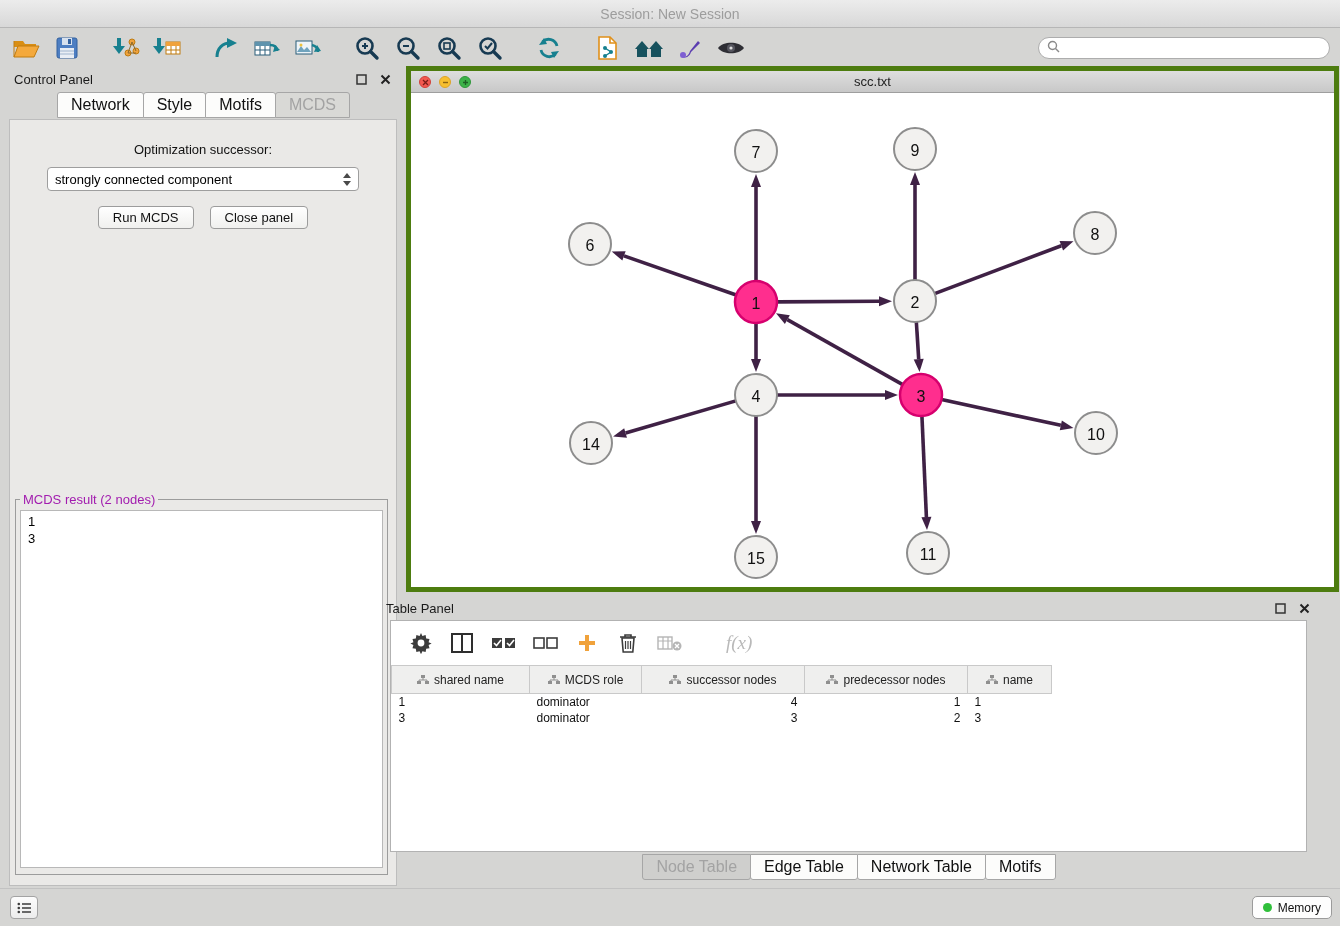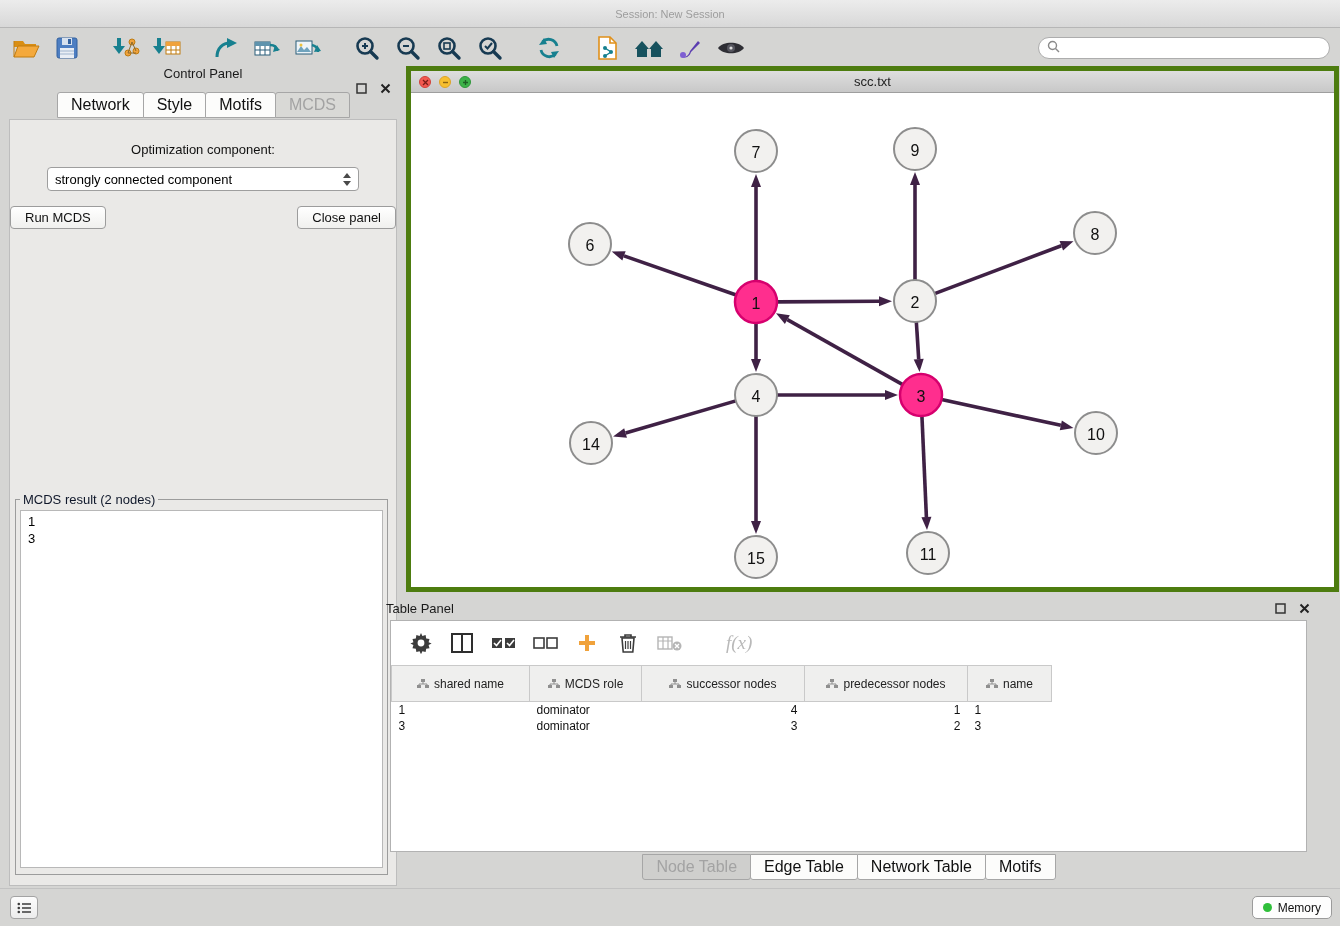--- a/index.html
+++ b/index.html
@@ -3,63 +3,63 @@
 <meta charset="utf-8">
 <style>
   * { box-sizing: border-box; margin: 0; padding: 0; }
   html,body { width:1340px; height:926px; }
   body { font-family:"Liberation Sans",sans-serif; background:#d5d5d3; overflow:hidden; }
   .app { position:relative; width:1340px; height:926px; background:#d5d5d3; }
 
   
   .titlebar { position:absolute; top:0; left:0; right:0; height:28px;
     background:linear-gradient(#ececec,#d8d8d8); border-bottom:1px solid #b6b6b6;
-    text-align:center; line-height:28px; font-size:11px; color:#9d9d9d; }
+    text-align:center; line-height:28px; font-size:14px; color:#9d9d9d; }
 
   
   .toolbar { position:absolute; top:29px; left:0; right:0; height:37px;
     display:flex; align-items:center; padding:0 10px; }
   .tb-group { display:flex; align-items:center; gap:9px; margin-right:27px; }
   .tbtn { width:32px; height:30px; display:flex; align-items:center; justify-content:center;
     background:none; border:none; cursor:default; }
   .search { margin-left:auto; width:292px; height:22px; background:#fff;
     border:1px solid #adadad; border-radius:12px; display:flex; align-items:center;
     padding:0 8px; gap:6px; }
   .search input { border:none; outline:none; flex:1; font-size:13px; background:transparent;
     font-family:"Liberation Sans",sans-serif; }
 
   
   .control-panel { position:absolute; left:8px; top:66px; width:390px; height:820px; }
   .cp-header { height:26px; display:flex; align-items:center; padding:0 6px;
-    font-size:13px; color:#1a1a1a;flex-direction:column; }
+    font-size:13px; color:#1a1a1a; }
   .win-btns { margin-left:auto; display:flex; gap:10px; align-items:center; }
   .win-btn { width:14px; height:14px; display:flex; align-items:center; justify-content:center;
     background:none; border:none; }
   .cp-tabs { display:flex; justify-content:center; position:relative; z-index:2; }
   .cp-tab, .tp-tab { font-size:16px; padding:3px 13px; background:#fcfcfb;
     border:1px solid #a6a6a6; margin-right:-1px; color:#111; }
   .cp-tab { border-radius:3px 3px 0 0; }
   .cp-tab.active { background:#d9d9d6; color:#a3a3a3; }
   .cp-content { position:absolute; left:1px; right:1px; top:53px; bottom:0;
     background:#eae9e7; border:1px solid #bdbdbd; }
   .opt-label { margin-top:22px; text-align:center; font-size:13px; color:#111; }
   .combo { width:312px; height:24px; margin:10px auto 0; background:#fff;
     border:1px solid #9e9e9e; border-radius:4px; display:flex; align-items:center;
     padding:0 7px; font-size:13px; }
   .combo-arrows { margin-left:auto; display:flex; flex-direction:column; gap:3px; }
   .tri-up { width:0; height:0; border-left:4px solid transparent; border-right:4px solid transparent;
     border-bottom:5px solid #4a4a4a; }
   .tri-down { width:0; height:0; border-left:4px solid transparent; border-right:4px solid transparent;
     border-top:5px solid #4a4a4a; }
-  .btn-row { display:flex; justify-content:space-between; gap:16px; margin-top:15px; }
+  .btn-row { display:flex; justify-content:center; gap:16px; margin-top:15px; }
   .btn { font-size:13px; padding:3px 14px; background:linear-gradient(#ffffff,#f0f0ee);
     border:1px solid #9c9c9c; border-radius:4px; color:#111; }
   .mcds-fieldset { position:absolute; left:5px; right:8px; top:372px; bottom:10px;
     border:1px solid #9c9c9c; padding:3px 4px 6px 4px; }
-  .mcds-fieldset legend { font-size:13px; padding:0 3px; color:#0f172a; }
+  .mcds-fieldset legend { font-size:13px; padding:0 3px; color:#a21caf; }
   .mcds-inner { width:100%; height:100%; background:#fff; border:1px solid #b8b8b8;
     font-size:13px; padding:2px 7px; overflow:hidden; }
   .mcds-inner div { line-height:17px; }
 
   
   .network-window { position:absolute; left:406px; top:66px; width:933px; height:526px;
     background:#fff; border:5px solid #4d7c0f; }
   .net-titlebar { height:22px; background:linear-gradient(#dedede,#c8c8c8);
     border-bottom:1px solid #9e9e9e; position:relative; text-align:center;
     font-size:13px; line-height:21px; color:#222; }
@@ -76,21 +76,21 @@
   .tp-header { height:24px; display:flex; align-items:center; padding:0 4px;
     font-size:13px; color:#1a1a1a; }
   .tp-box { position:absolute; left:8px; right:8px; top:24px; bottom:34px;
     background:#fff; border:1px solid #b2b2b2; }
   .tp-toolbar { height:44px; display:flex; align-items:center; gap:17px; padding:0 18px; }
   .tp-tool { min-width:24px; height:26px; display:flex; align-items:center; justify-content:center;
     background:none; border:none; }
   .fx { font-family:"Liberation Serif",serif; font-style:italic; font-size:19px; color:#b9b9b9;margin-left:27px; }
   .tp-table table { border-collapse:collapse; font-size:12px; table-layout:fixed; }
   .tp-table th { background:#efefee; border:1px solid #c9c9c9; font-weight:normal;
-    height:36px; padding:0 4px; font-size:12px; color:#222; }
+    height:28px; padding:0 4px; font-size:12px; color:#222; }
   .th-inner { display:flex; align-items:center; gap:5px; justify-content:center; }
   .tp-table td { height:16px; padding:0 7px; color:#111; }
   .tp-table td.num { text-align:right; }
   .tp-tabs { position:absolute; bottom:6px; left:0; right:0; display:flex; justify-content:center; }
   .tp-tab { border-radius:0 0 3px 3px; }
   .tp-tab.active { background:#cfcfcd; color:#a3a3a3; }
 
   
   .statusbar { position:absolute; left:0; right:0; bottom:0; height:38px;
     border-top:1px solid #c2c2c2; }
@@ -275,21 +275,21 @@
         </button>
       </span>
     </div>
     <div class="cp-tabs">
       <button class="cp-tab">Network</button>
       <button class="cp-tab">Style</button>
       <button class="cp-tab">Motifs</button>
       <button class="cp-tab active">MCDS</button>
     </div>
     <div class="cp-content">
-      <div class="opt-label">Optimization component:</div>
+      <div class="opt-label">Optimization successor:</div>
       <div class="combo">
         <span>strongly connected component</span>
         <span class="combo-arrows">
             <span class="tri-up"></span>
             <span class="tri-down"></span>
           </span>
       </div>
       <div class="btn-row">
         <button class="btn">Run MCDS</button>
         <button class="btn">Close panel</button>

